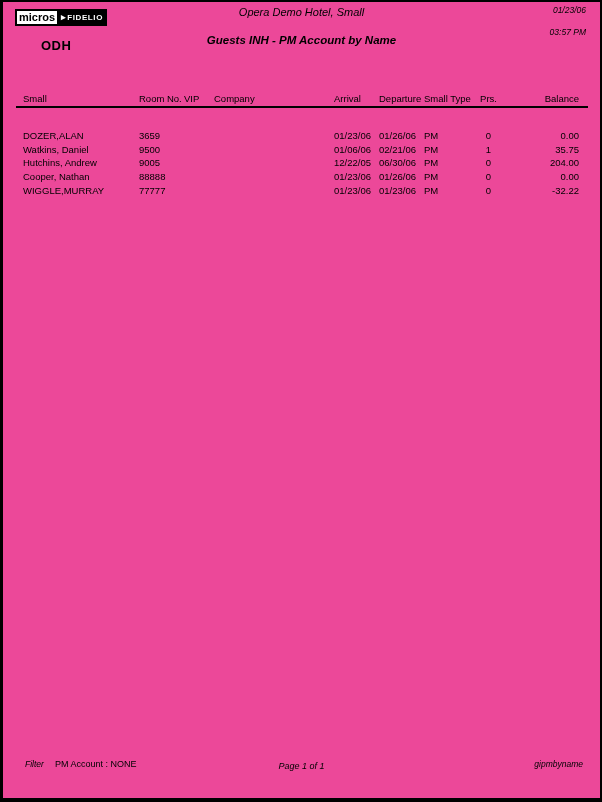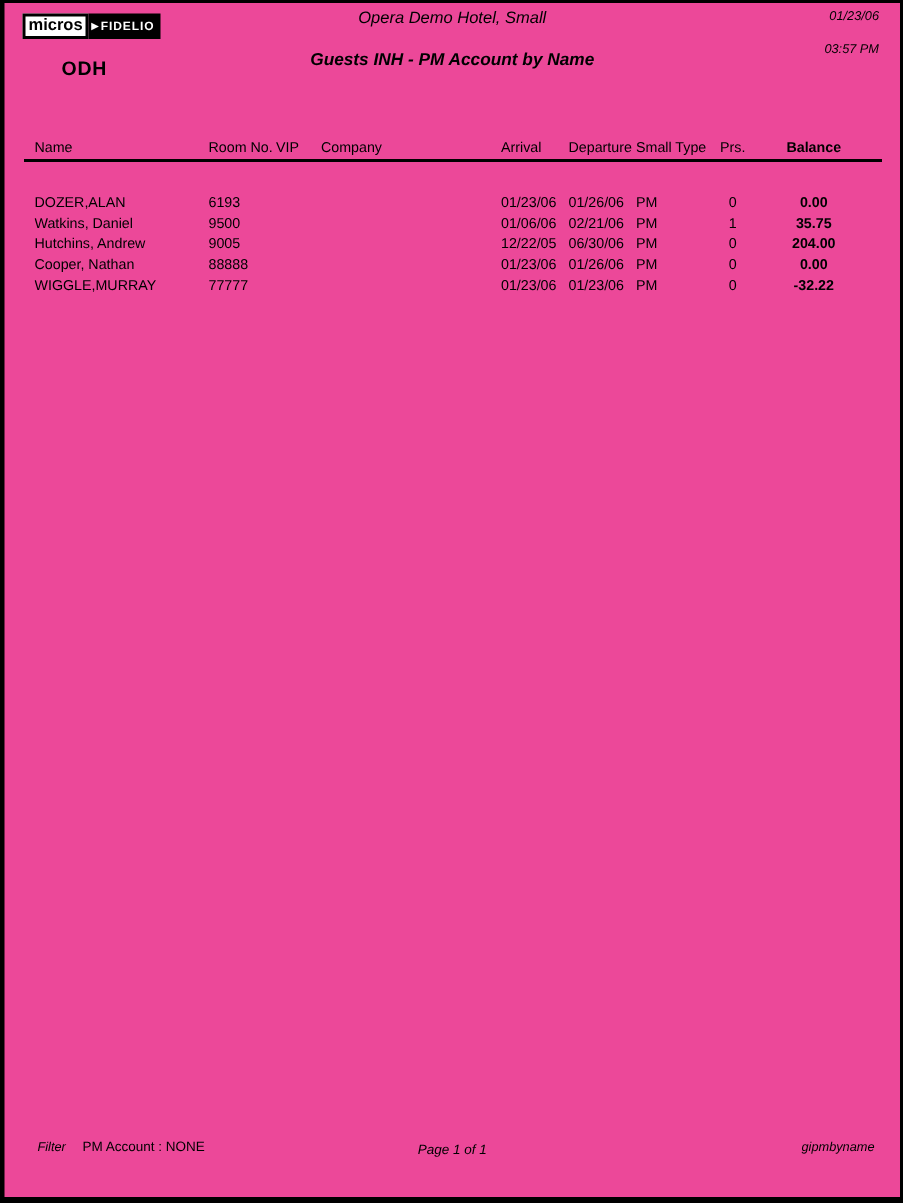--- a/index.html
+++ b/index.html
@@ -59,21 +59,21 @@
     grid-template-columns: 116px 45px 30px 120px 45px 45px 47px 35px 1fr;
     padding: 0 9px 0 7px;
     box-sizing: border-box;
   }
   .thead { height: 13px; line-height: 13px; }
   .header-rule { height: 2px; background: #000; margin-top: 1px; }
   .tbody { padding-top: 21px; }
   .trow { height: 13.7px; line-height: 13.7px; }
   .col { overflow: hidden; white-space: nowrap; }
   .col.prs { text-align: center; }
-  .col.bal { text-align: center; font-weight: bold; }
+  .col.bal { text-align: right; }
 
   
   .filter-label { position: absolute; left: 22px; top: 757px; font-style: italic; font-size: 8.5px; }
   .filter-value { position: absolute; left: 52px; top: 757px; font-size: 9px; }
   .page-info    { position: absolute; left: 0; right: 0; top: 759px; text-align: center; font-style: italic; font-size: 9px; }
   .report-id    { position: absolute; right: 17px; top: 757px; font-style: italic; font-size: 8.5px; }
 </style>
 </head>
 <body>
 
@@ -87,35 +87,35 @@
     </span>
   </div>
   <div class="property-code">ODH</div>
   <div class="hotel-name">Opera Demo Hotel, Small</div>
   <div class="report-title">Guests INH - PM Account by Name</div>
   <div class="run-date">01/23/06</div>
   <div class="run-time">03:57 PM</div>
 
   <div class="report-table">
     <div class="grid thead">
-      <span class="col">Name</span>
+      <span class="col">Small</span>
       <span class="col">Room No.</span>
       <span class="col">VIP</span>
       <span class="col">Company</span>
       <span class="col">Arrival</span>
       <span class="col">Departure</span>
       <span class="col">Small Type</span>
       <span class="col prs">Prs.</span>
       <span class="col bal">Balance</span>
     </div>
     <div class="header-rule"></div>
     <div class="tbody">
     <div class="grid trow">
       <span class="col">DOZER,ALAN</span>
-      <span class="col">6193</span>
+      <span class="col">3659</span>
       <span class="col"></span>
       <span class="col"></span>
       <span class="col">01/23/06</span>
       <span class="col">01/26/06</span>
       <span class="col">PM</span>
       <span class="col prs">0</span>
       <span class="col bal">0.00</span>
     </div>
 
     <div class="grid trow">

